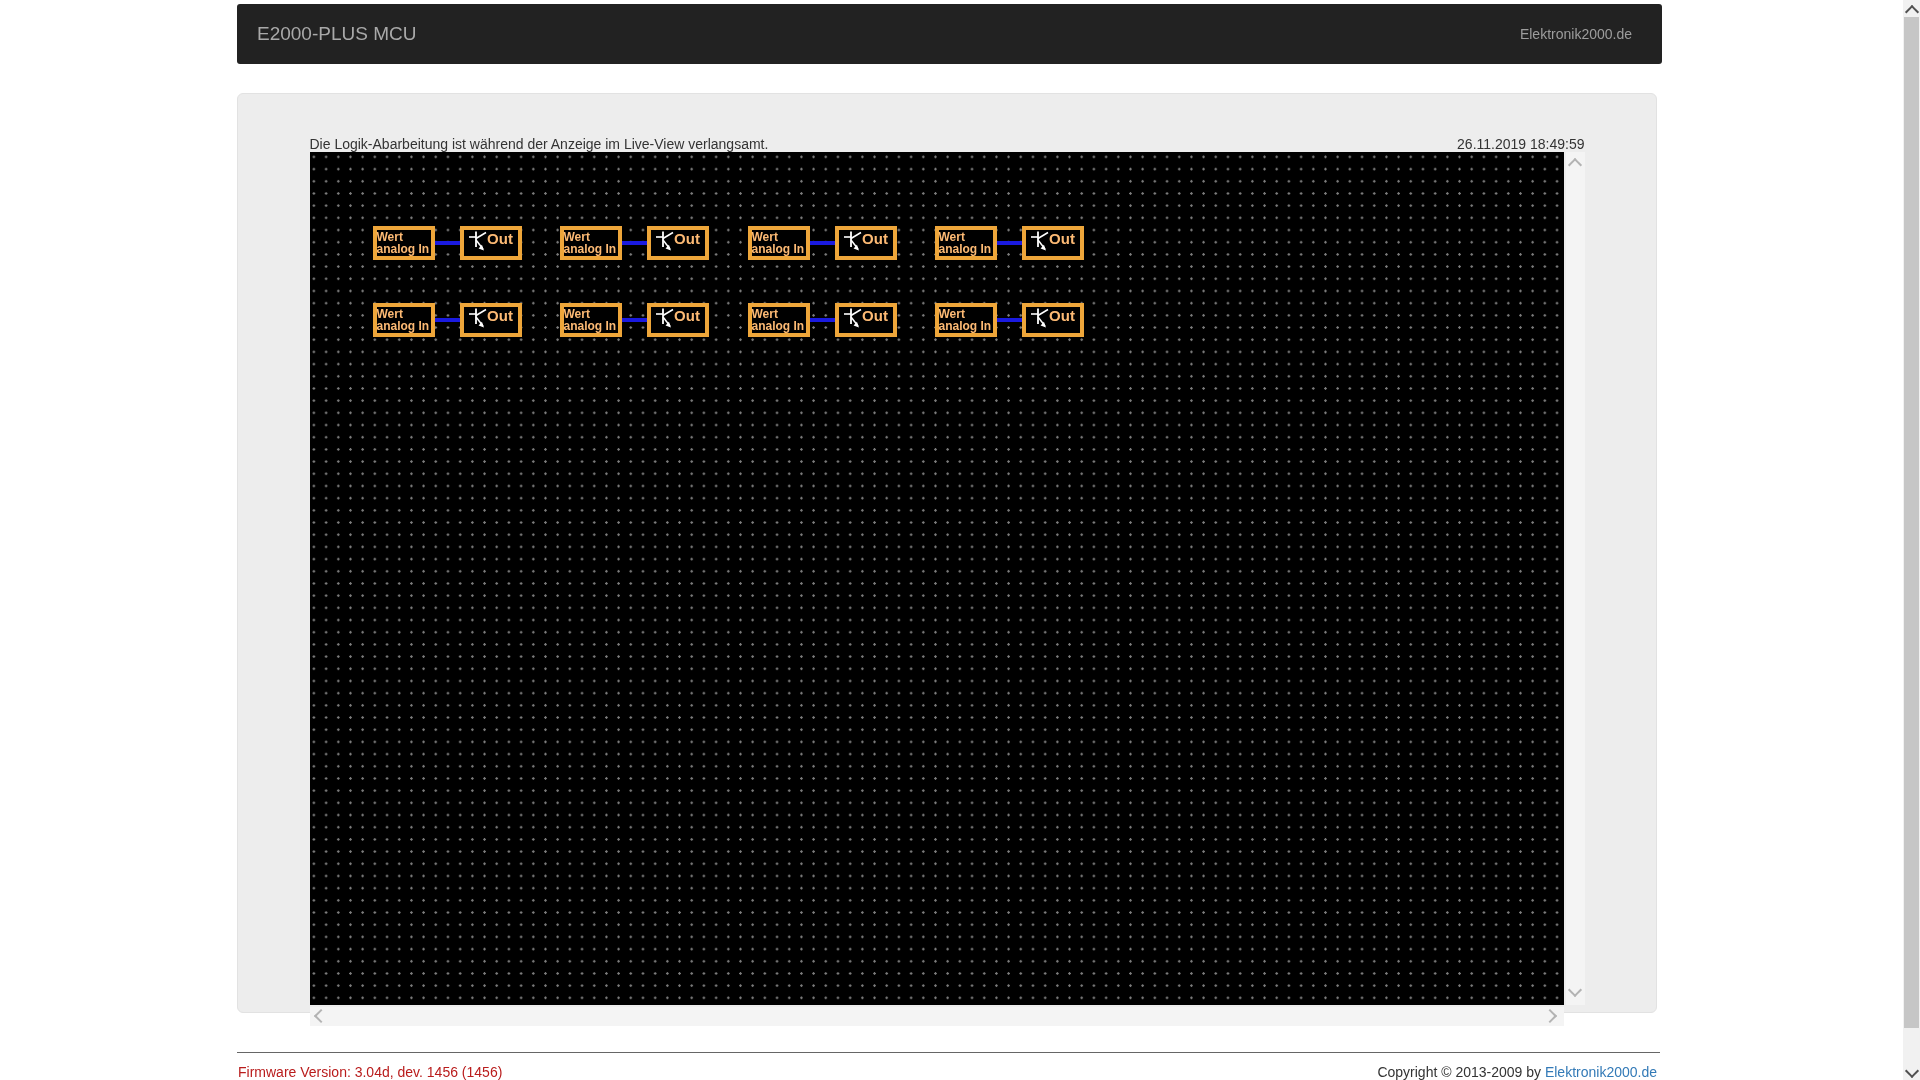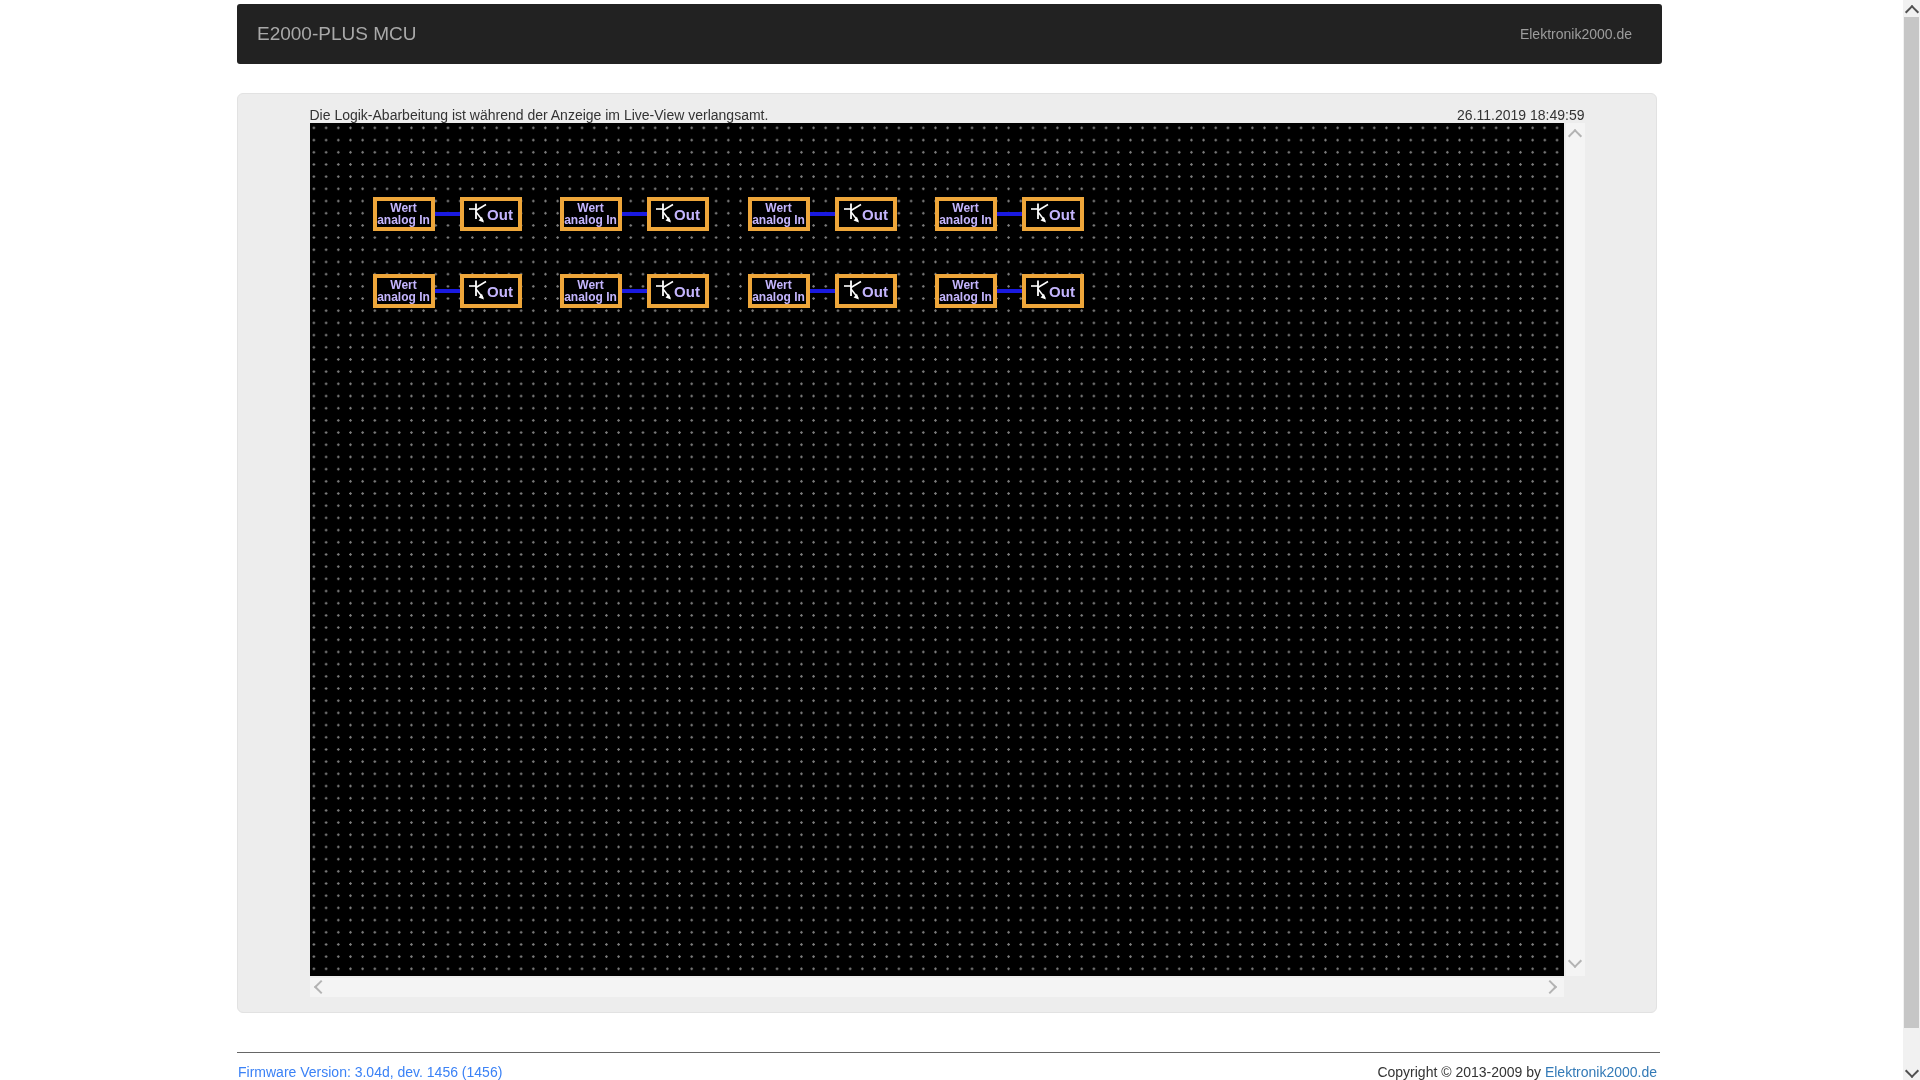--- a/index.html
+++ b/index.html
@@ -31,21 +31,21 @@
     font-size:14px;color:#9d9d9d;
   }
   
   .panel{
     position:absolute;left:237px;top:93px;width:1420px;height:920px;
     background:#ededed;border:1px solid #e2e2e2;border-radius:6px;box-sizing:border-box;
   }
   .lv-wrap{width:1275px;margin:0 auto;position:relative;}
   .lv-head{
     display:flex;justify-content:space-between;align-items:flex-end;
-    padding-top:8px;height:21px;font-size:14px;color:#333333;
+    padding-top:8px;height:21px;font-size:14px;color:#333333;margin-top:29px;
   }
   .lv-canvas-row{display:flex;}
   .lv-canvas{
     position:relative;width:1254px;height:853px;background:#000000;
     background-image:radial-gradient(circle, #7d7d7d 1px, rgba(0,0,0,0) 1.4px);
     background-size:12.2px 12.2px;background-position:10px 11px;
     overflow:hidden;
   }
   .vscroll{
     width:19px;height:853px;margin-left:2px;background:#f4f4f4;position:relative;
@@ -55,32 +55,32 @@
   }
   
   .chev{position:absolute;width:8px;height:8px;border-right:2px solid #b3b3b3;border-bottom:2px solid #b3b3b3;}
   .chev.up{transform:rotate(225deg);left:4px;top:8px;}
   .chev.down{transform:rotate(45deg);left:4px;bottom:10px;}
   .chev.left{transform:rotate(135deg);left:6px;top:4px;}
   .chev.right{transform:rotate(-45deg);right:9px;top:4px;}
   
   .blk{
     position:absolute;height:34px;box-sizing:border-box;background:#000;
-    border:4px solid #eea63a;color:#c4b5fd;display:flex;flex-direction:column;
-    align-items:center;justify-content:center;cursor:pointer;
+    border:4px solid #eea63a;color:#fdba74;display:flex;flex-direction:column;
+    justify-content:center;cursor:pointer;
   }
   .blk.wert{width:62px;}
   .blk .l1{font-size:12px;font-weight:bold;line-height:13px;}
   .blk .l2{font-size:12px;font-weight:bold;line-height:11px;white-space:nowrap;}
   .blk.out{width:62px;flex-direction:row;}
   .blk.out .olabel{font-size:15px;font-weight:bold;margin-left:-1px;}
   .conn{position:absolute;width:25px;height:4px;background:#1a1ae0;}
   
   .footer-rule{position:absolute;left:237px;top:1052px;width:1423px;height:1px;background:#666666;}
-  .footer-left{position:absolute;left:238px;top:1064px;font-size:14px;color:#3b82f6;white-space:nowrap;}
+  .footer-left{position:absolute;left:238px;top:1064px;font-size:14px;color:#b91c1c;white-space:nowrap;}
   .footer-right{position:absolute;top:1064px;left:1237px;width:420px;text-align:right;font-size:14px;color:#333333;white-space:nowrap;}
   .footer-right a{color:#337ab7;text-decoration:none;cursor:pointer;}
   
   .pg-scrollbar{position:absolute;left:1903px;top:0;width:17px;height:1080px;background:#f1f1f1;}
   .pg-thumb{position:absolute;left:1px;top:17px;width:15px;height:1011px;background:#c6c6c6;}
   .pg-btn{position:absolute;left:0;width:17px;height:17px;}
   .pg-btn .chev{border-color:#505050;}
   .pg-btn.top{top:0;}
   .pg-btn.top .chev{left:4px;top:7px;transform:rotate(225deg);}
   .pg-btn.bottom{bottom:0;}

